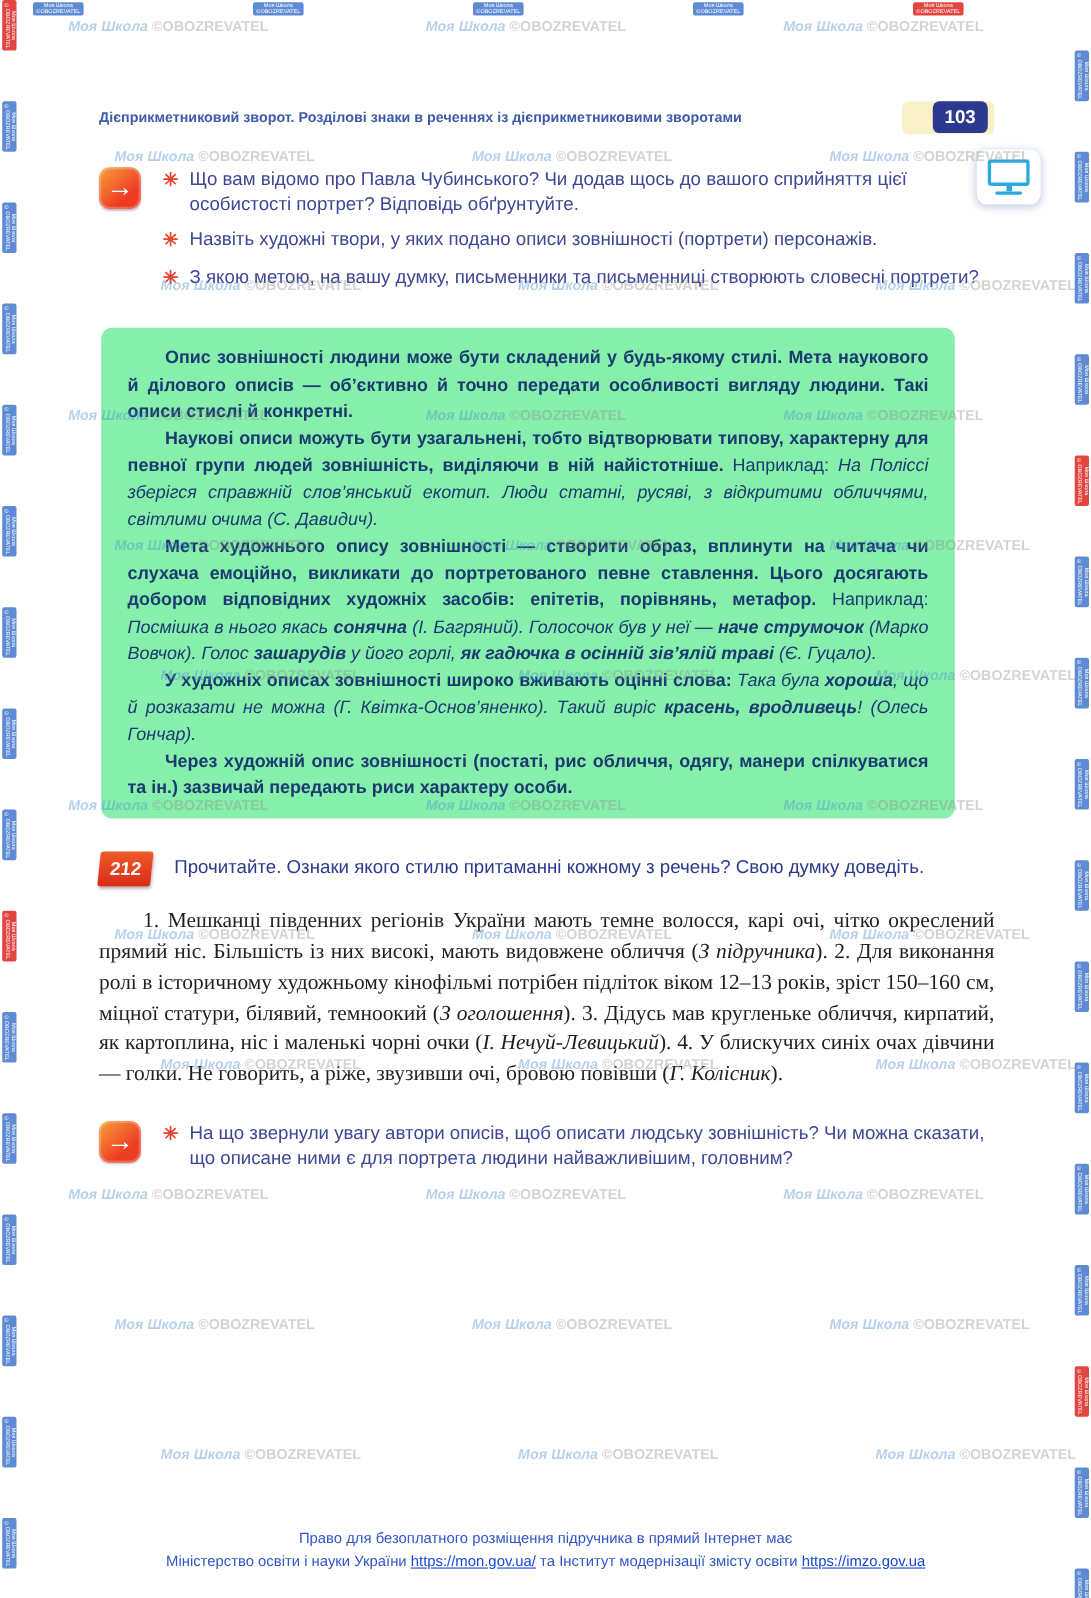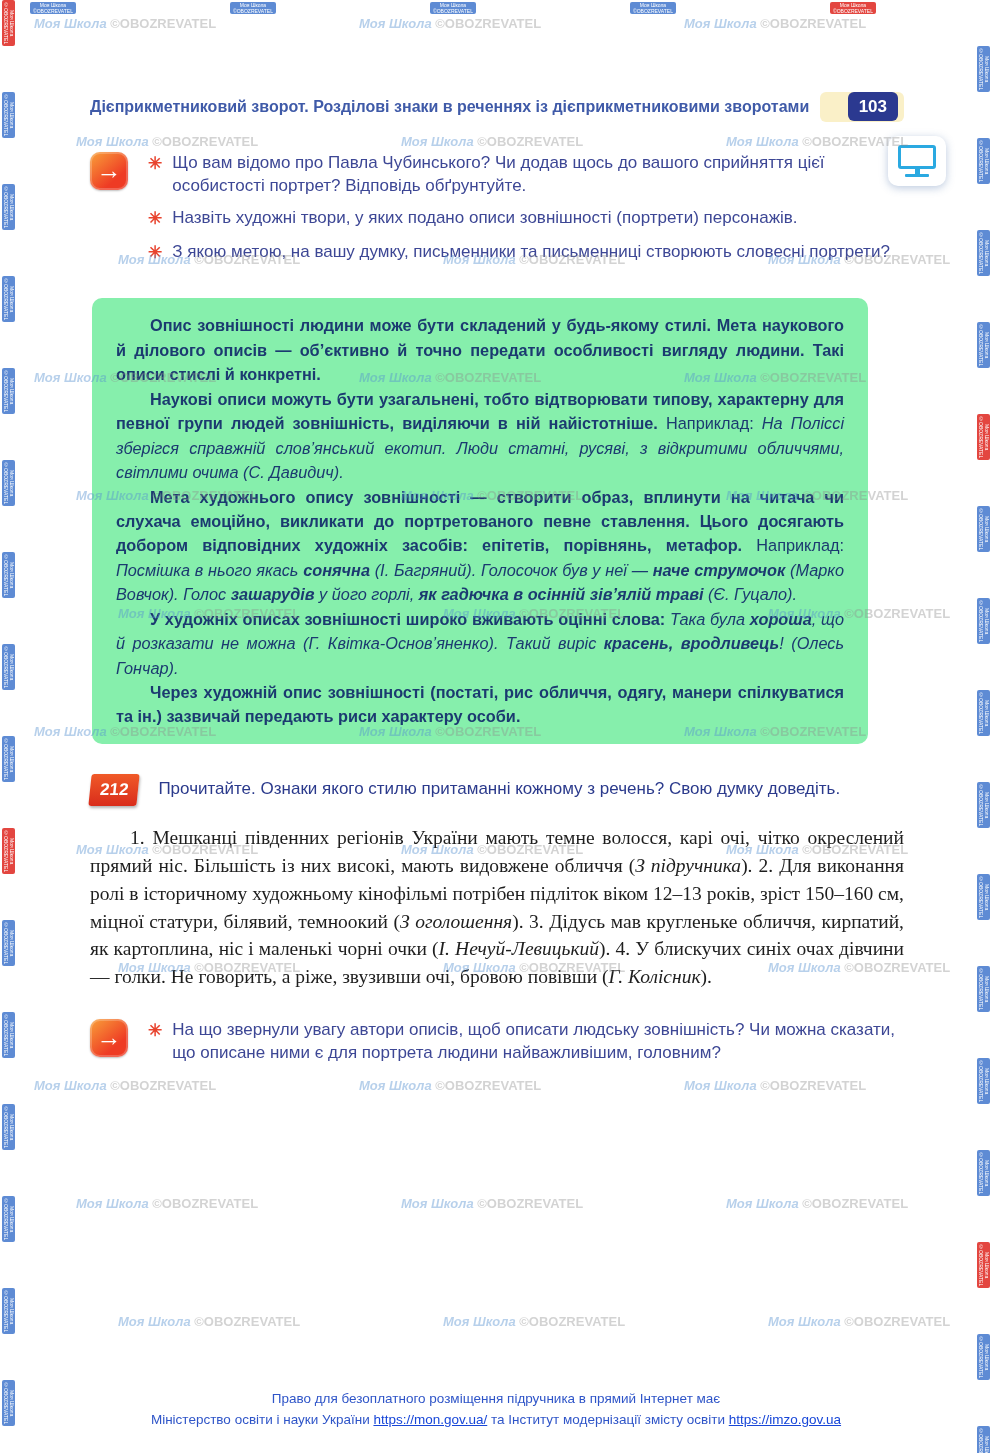--- a/index.html
+++ b/index.html
@@ -2,33 +2,33 @@
 <html><head>
 <meta charset="utf-8">
 <style>
   * { margin:0; padding:0; box-sizing:border-box; }
   body { background:#e8e8e8; font-family:"Liberation Sans", sans-serif; }
   .page { position:relative; width:992px; height:1453px; margin:0 auto; background:#ffffff; overflow:hidden; }
 
   
   .watermarks { position:absolute; inset:0; z-index:3; pointer-events:none; }
   .wm { position:absolute; font-size:13px; font-weight:bold; white-space:nowrap; }
-  .wm-blue { color:rgba(84,144,208,0.42); font-style:italic; }
+  .wm-blue { color:rgba(84,144,208,0.42); font-style:italic;margin-left:28px; }
   .wm-gray { color:rgba(140,140,140,0.38); }
   .edge-bar { position:absolute; background:#4d7fd0; color:#ffffff; border-radius:2px;
               overflow:hidden; font-size:5px; line-height:6px; text-align:center; opacity:.9; }
   .edge-bar.vert { width:13px; height:46px; writing-mode:vertical-rl; }
   .edge-bar.horiz { width:46px; height:12px; }
   .edge-bar.red { background:#e0332c; }
 
   
   .content { position:absolute; inset:0; z-index:1; padding:92px 88px 0 90px; }
 
   .header { display:flex; justify-content:space-between; align-items:center; margin-bottom:30px; }
-  .header-title { color:#3f5aa8; font-weight:bold; font-size:16px; max-width:740px; line-height:1.3; }
+  .header-title { color:#3f5aa8; font-weight:bold; font-size:13px; max-width:740px; line-height:1.3; }
   .page-badge-wrap { background:#faf0c8; border-radius:6px; padding:5px 6px 5px 28px; }
   .page-badge { background:#2b3990; color:#fff; font-weight:bold; font-size:17px;
                 padding:5px 11px; border-radius:6px; }
 
   .monitor-card { position:absolute; top:136px; right:46px; width:58px; height:50px; background:#fff;
                   border-radius:10px; box-shadow:0 2px 8px rgba(60,100,160,.35);
                   display:flex; flex-direction:column; align-items:center; justify-content:center; z-index:2; }
   .monitor-screen { width:38px; height:24px; border:3px solid #2aa9e1; border-radius:3px; background:#fff; }
   .monitor-neck { width:5px; height:5px; background:#2aa9e1; }
   .monitor-base { width:24px; height:3px; background:#2aa9e1; border-radius:1px; }

